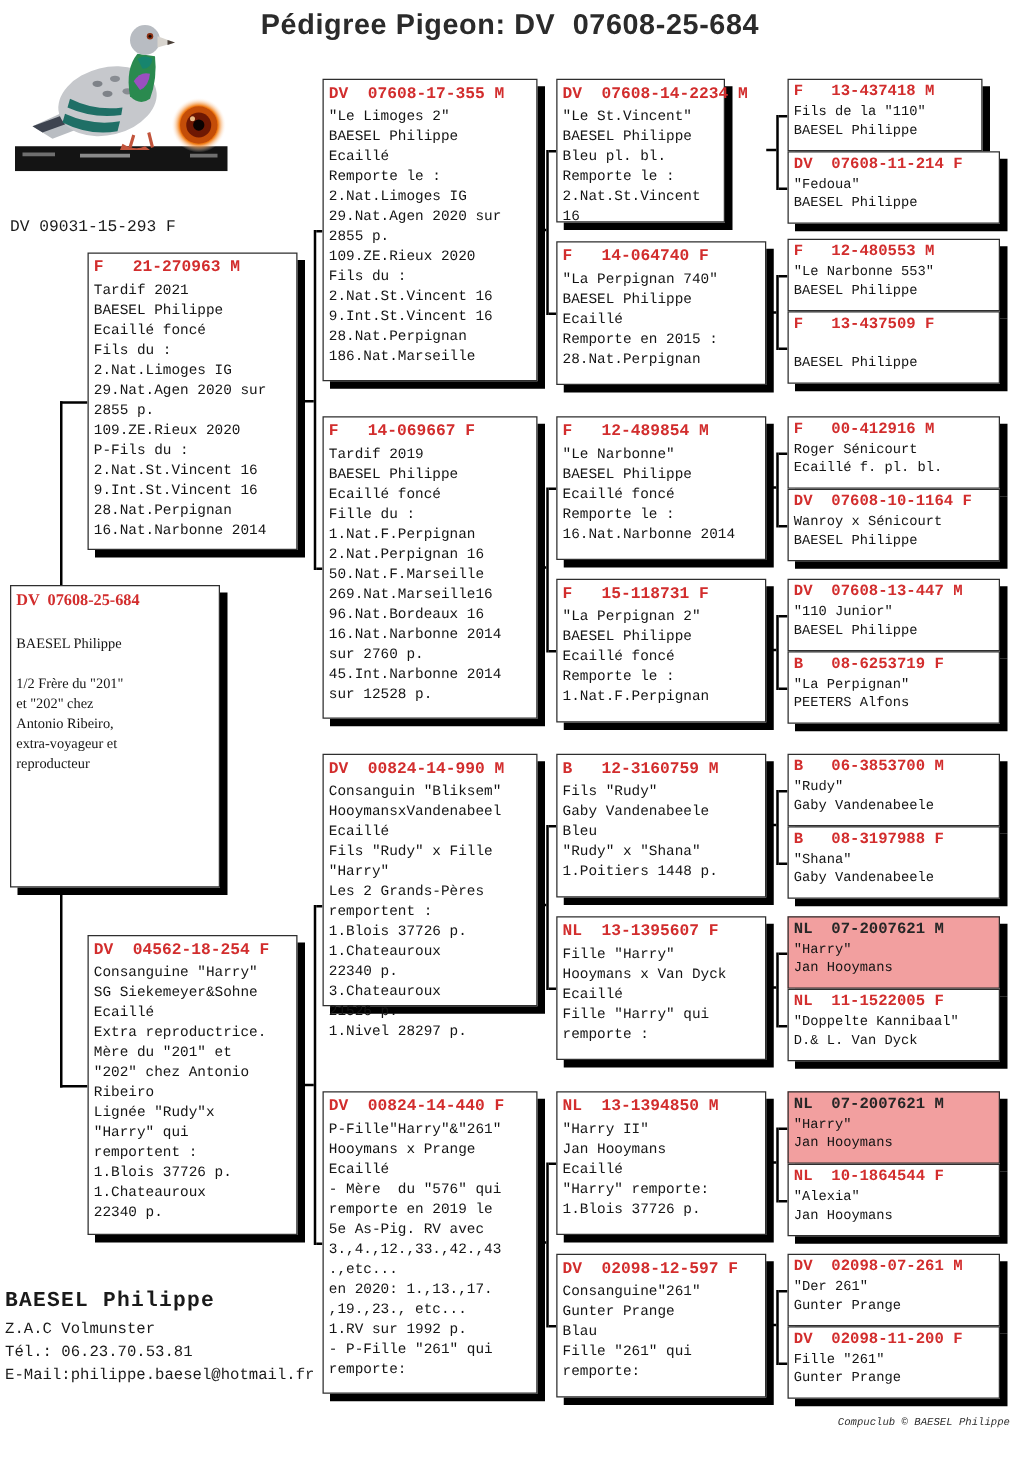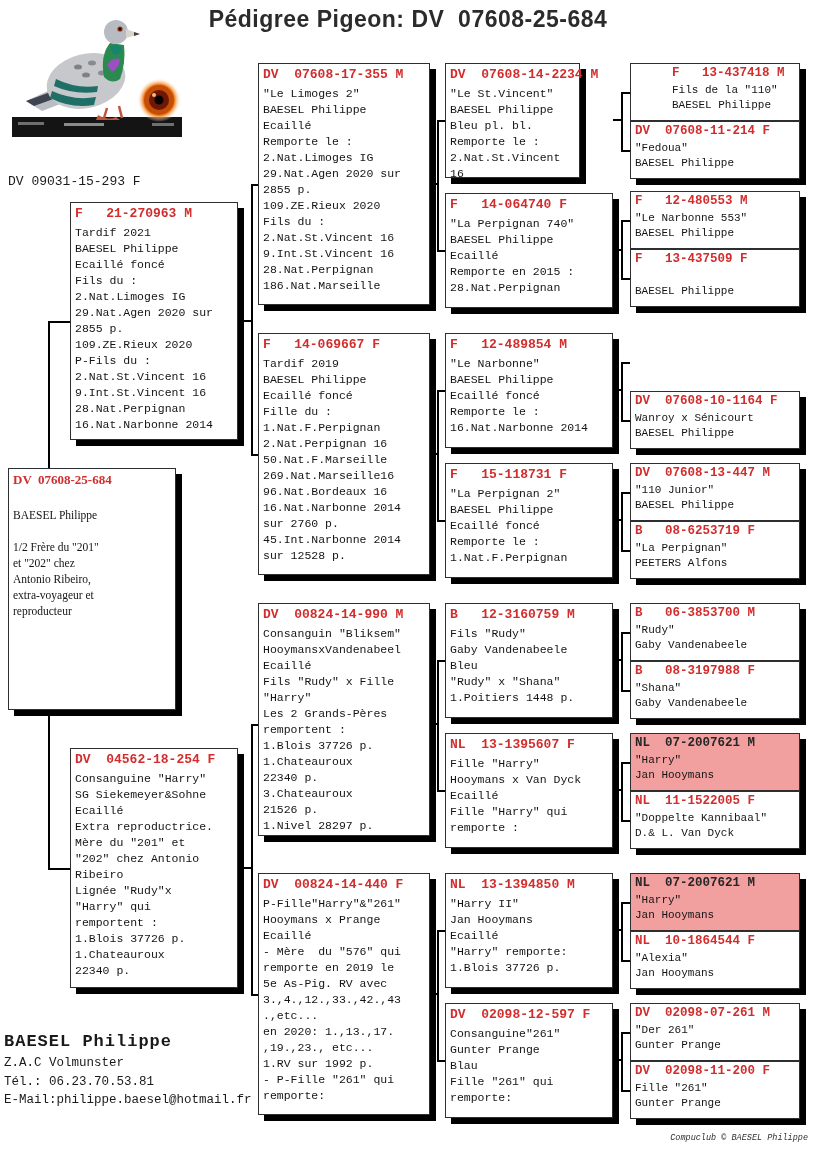--- a/index.html
+++ b/index.html
@@ -225,21 +225,21 @@
 1.Nat.F.Perpignan
 2.Nat.Perpignan 16
 50.Nat.F.Marseille
 269.Nat.Marseille16
 96.Nat.Bordeaux 16
 16.Nat.Narbonne 2014
 sur 2760 p.
 45.Int.Narbonne 2014
 sur 12528 p.</div>
   </div>
-  <div class="box" style="left:258px; top:603px; width:172px; height:233px;">
+  <div class="box" style="left:258px; top:603px; width:172px; height:202px;">
     <div class="box-header">DV  00824-14-990 M</div>
     <div class="box-body">Consanguin "Bliksem"
 HooymansxVandenabeel
 Ecaillé
 Fils "Rudy" x Fille
 "Harry"
 Les 2 Grands-Pères
 remportent :
 1.Blois 37726 p.
 1.Chateauroux
@@ -323,39 +323,44 @@
   </div>
   <div class="box" style="left:445px; top:1003px; width:168px; height:115px;">
     <div class="box-header">DV  02098-12-597 F</div>
     <div class="box-body">Consanguine"261"
 Gunter Prange
 Blau
 Fille "261" qui
 remporte:</div>
   </div>
 
-  <div class="box small" style="left:630px; top:63px;   width:170px; height:58px;padding-left:37px;">
+  <div class="box small" style="left:630px; top:63px;   width:156px; height:58px;">
     <div class="box-header">F   13-437418 M</div>
     <div class="box-body">Fils de la "110"
 BAESEL Philippe</div>
   </div>
   <div class="box small" style="left:630px; top:121px;  width:170px; height:58px;">
     <div class="box-header">DV  07608-11-214 F</div>
     <div class="box-body">"Fedoua"
 BAESEL Philippe</div>
   </div>
   <div class="box small" style="left:630px; top:191px;  width:170px; height:58px;">
     <div class="box-header">F   12-480553 M</div>
     <div class="box-body">"Le Narbonne 553"
 BAESEL Philippe</div>
   </div>
   <div class="box small" style="left:630px; top:249px;  width:170px; height:58px;">
     <div class="box-header">F   13-437509 F</div>
     <div class="box-body">
 BAESEL Philippe</div>
+  </div>
+  <div class="box small" style="left:630px; top:333px;  width:170px; height:58px;">
+    <div class="box-header">F   00-412916 M</div>
+    <div class="box-body">Roger Sénicourt
+Ecaillé f. pl. bl.</div>
   </div>
   <div class="box small" style="left:630px; top:391px;  width:170px; height:58px;">
     <div class="box-header">DV  07608-10-1164 F</div>
     <div class="box-body">Wanroy x Sénicourt
 BAESEL Philippe</div>
   </div>
   <div class="box small" style="left:630px; top:463px;  width:170px; height:58px;">
     <div class="box-header">DV  07608-13-447 M</div>
     <div class="box-body">"110 Junior"
 BAESEL Philippe</div>

